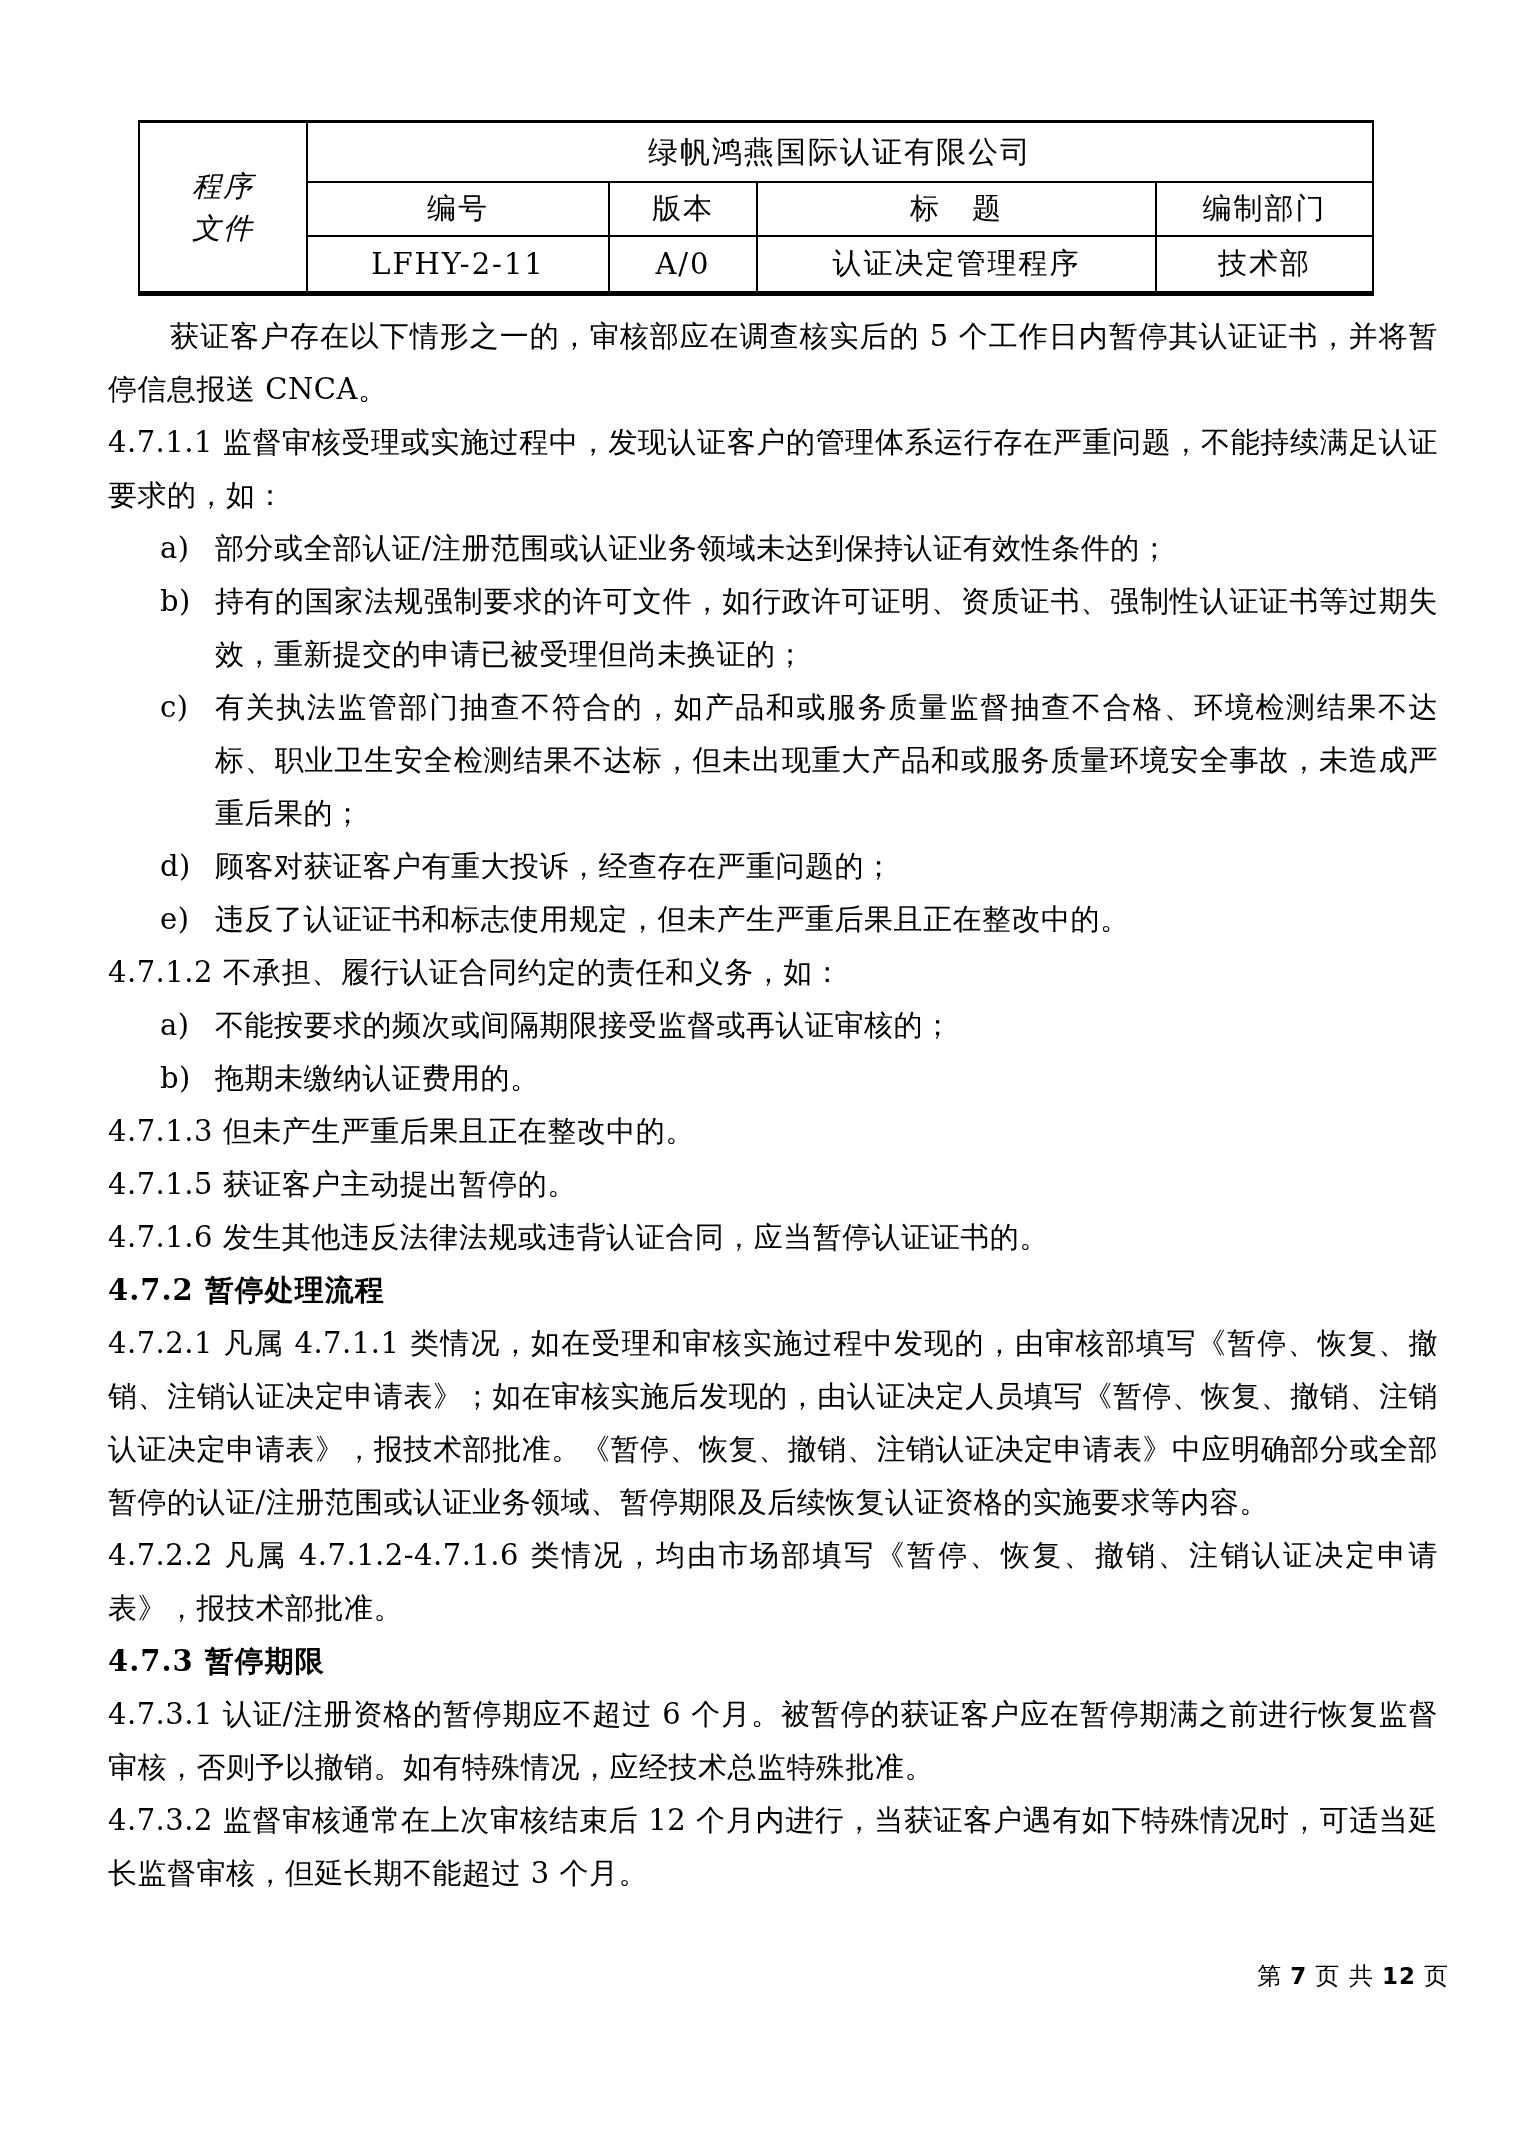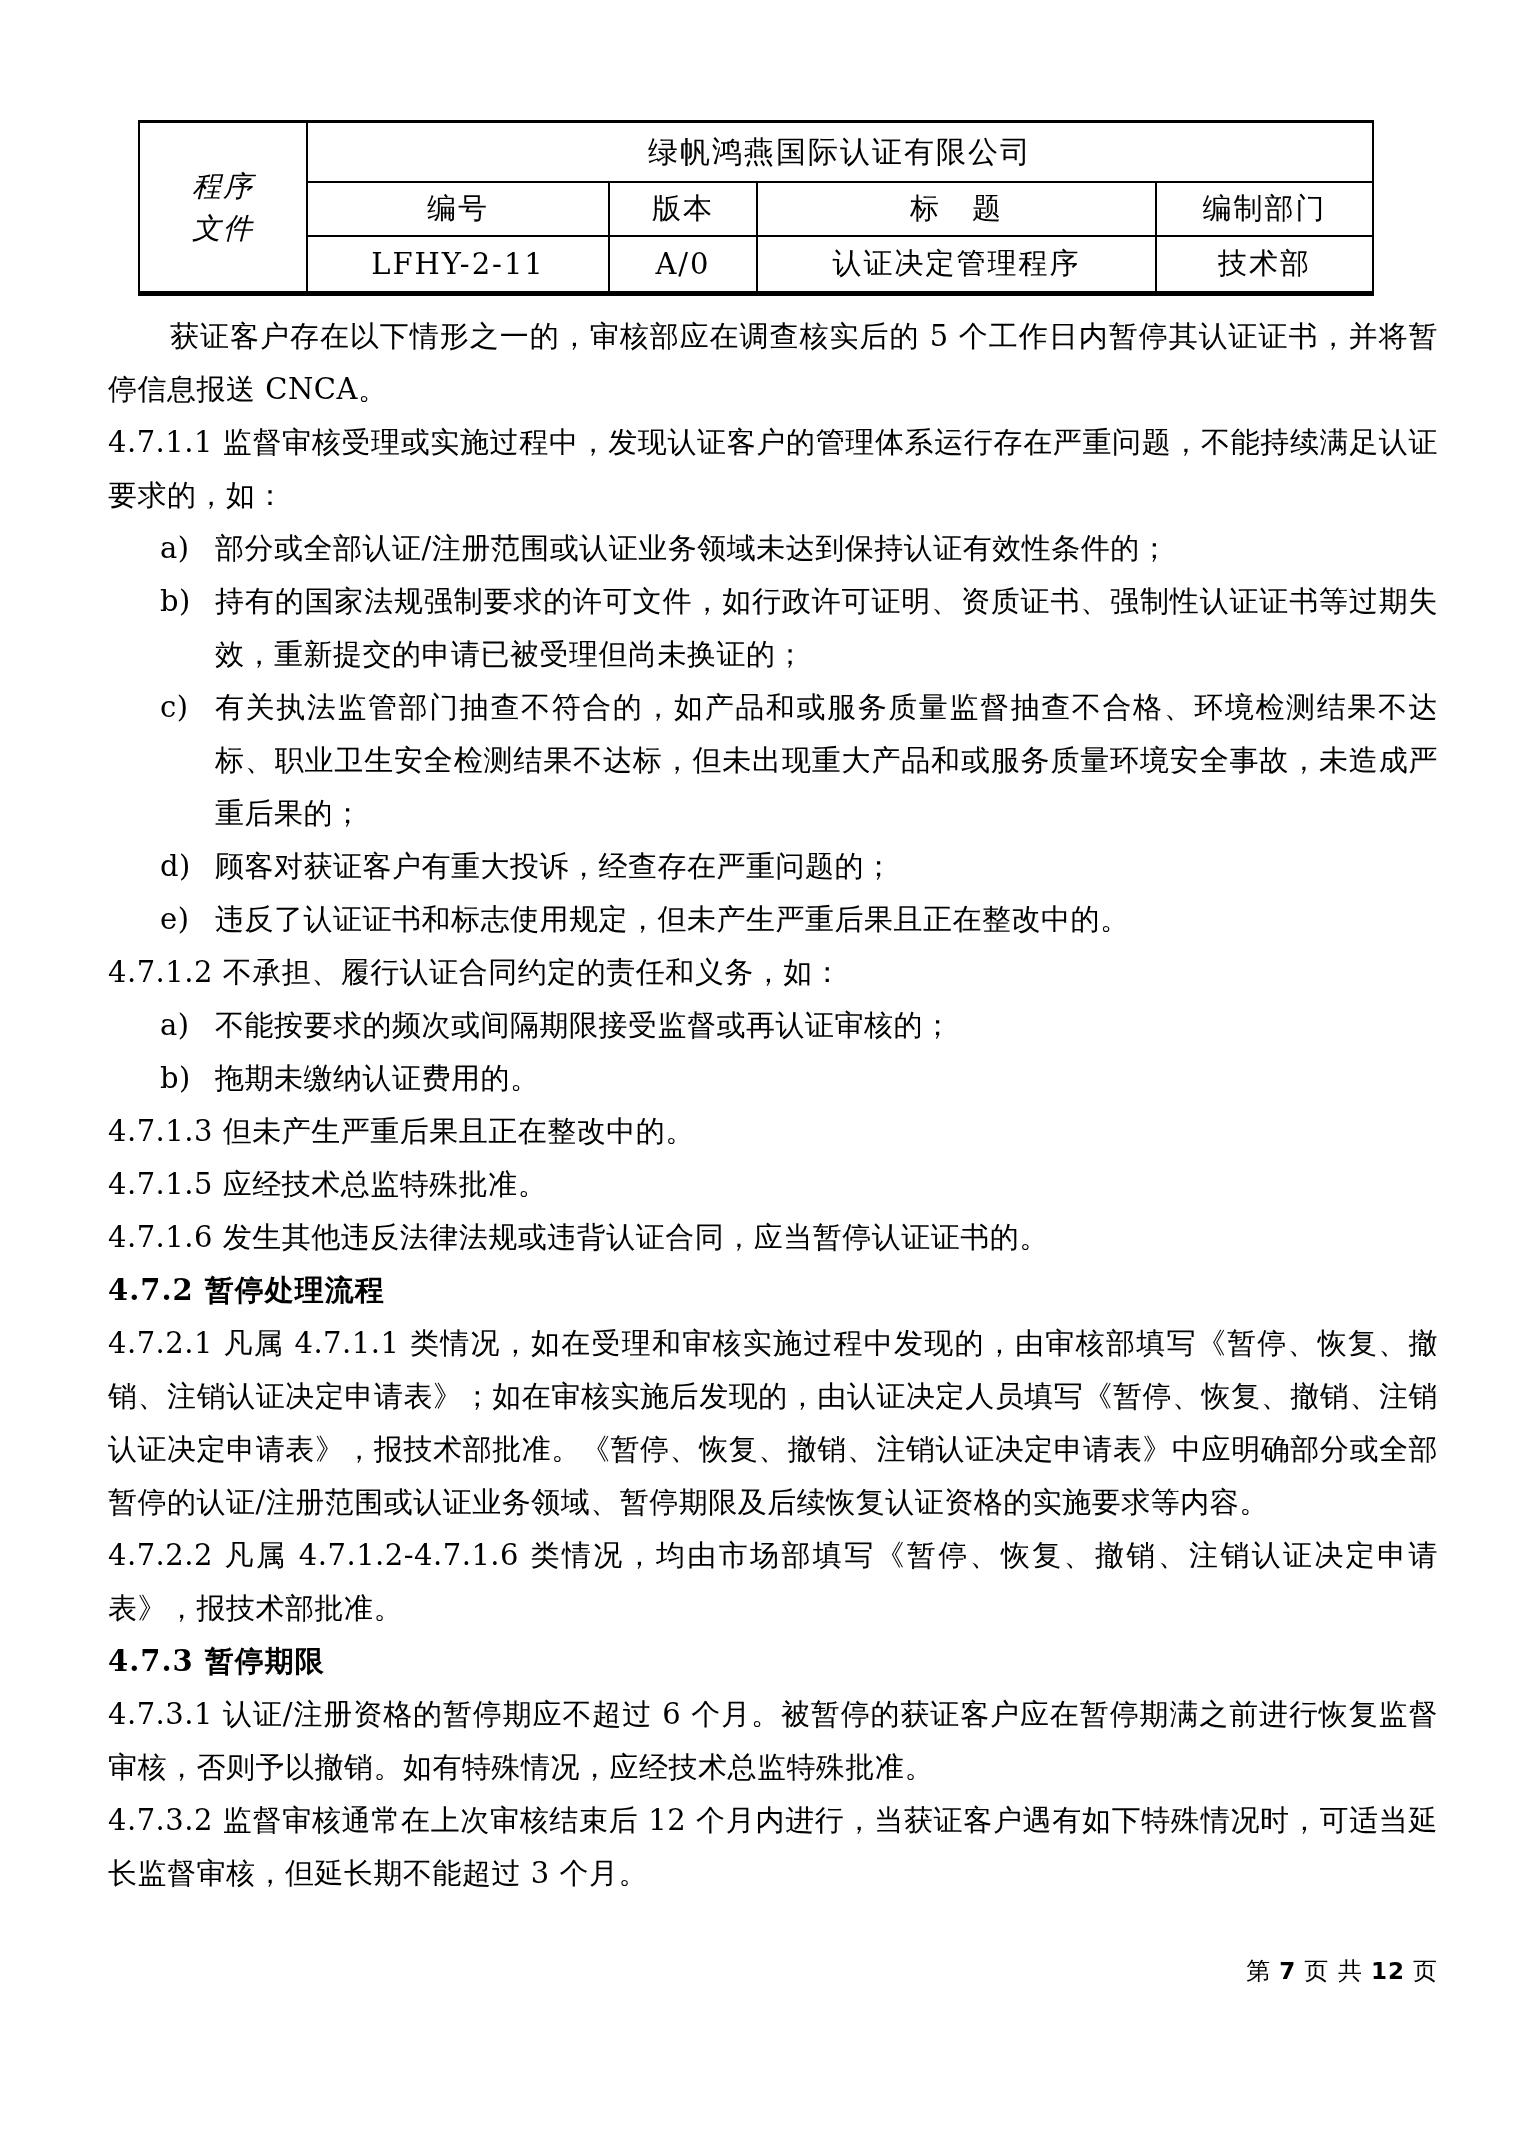--- a/index.html
+++ b/index.html
@@ -62,23 +62,23 @@
   .list-item .marker {
     position: absolute;
     left: 52px;
     top: 0;
   }
 
   
   .footer {
     position: absolute;
     top: 1958px;
-    right: 72px;
+    right: 61px;
     font-size: 24px;
-    line-height: 27px;
+    line-height: 36px;
     letter-spacing: 1px;
   }
   .footer span { margin: 0 4px; }
   .footer .num {
     font-weight: bold;
     font-family: "DejaVu Sans", "Liberation Sans", sans-serif;
     font-size: 23px;
   }
 </style>
 </head>
@@ -148,21 +148,21 @@
     <div class="list-item">
       <span class="marker">a)</span>
       <span>不能按要求的频次或间隔期限接受监督或再认证审核的；</span>
     </div>
     <div class="list-item">
       <span class="marker">b)</span>
       <span>拖期未缴纳认证费用的。</span>
     </div>
 
     <p>4.7.1.3 但未产生严重后果且正在整改中的。</p>
-    <p>4.7.1.5 应经技术总监特殊批准。</p>
+    <p>4.7.1.5 获证客户主动提出暂停的。</p>
     <p>4.7.1.6 发生其他违反法律法规或违背认证合同，应当暂停认证证书的。</p>
 
     <p class="bold-heading">4.7.2 暂停处理流程</p>
     <p>4.7.2.1 凡属 4.7.1.1 类情况，如在受理和审核实施过程中发现的，由审核部填写《暂停、恢复、撤销、注销认证决定申请表》；如在审核实施后发现的，由认证决定人员填写《暂停、恢复、撤销、注销认证决定申请表》，报技术部批准。《暂停、恢复、撤销、注销认证决定申请表》中应明确部分或全部暂停的认证/注册范围或认证业务领域、暂停期限及后续恢复认证资格的实施要求等内容。</p>
     <p>4.7.2.2 凡属 4.7.1.2-4.7.1.6 类情况，均由市场部填写《暂停、恢复、撤销、注销认证决定申请表》，报技术部批准。</p>
 
     <p class="bold-heading">4.7.3 暂停期限</p>
     <p>4.7.3.1 认证/注册资格的暂停期应不超过 6 个月。被暂停的获证客户应在暂停期满之前进行恢复监督审核，否则予以撤销。如有特殊情况，应经技术总监特殊批准。</p>
     <p>4.7.3.2 监督审核通常在上次审核结束后 12 个月内进行，当获证客户遇有如下特殊情况时，可适当延长监督审核，但延长期不能超过 3 个月。</p>
   </div>

